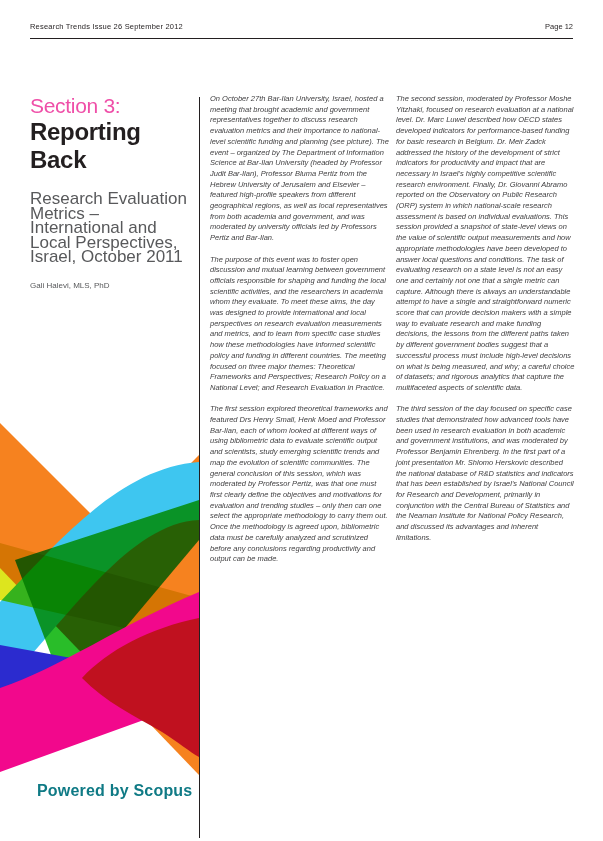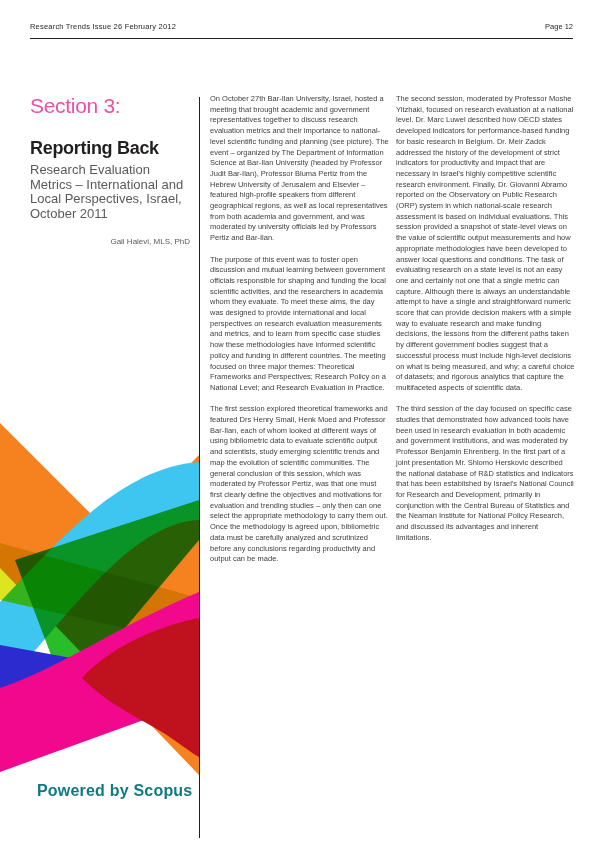--- a/index.html
+++ b/index.html
@@ -11,45 +11,45 @@
   .page { position:absolute; inset:0; background:#ffffff; }
 
   
   .header-left  { position:absolute; left:30px; top:22px; font-size:7.5px; color:#231F20; letter-spacing:.2px; }
   .header-right { position:absolute; right:30px; top:22px; font-size:7.5px; color:#231F20; }
   .header-rule  { position:absolute; left:30px; top:38px; width:543px; height:1px; background:#231F20; }
 
   
   .sidebar { position:absolute; left:30px; top:94px; width:160px; }
   .section-label { font-size:21px; font-weight:normal; color:#EF4FA8; letter-spacing:-0.3px; }
-  .section-title { font-size:18px; font-weight:bold; color:#231F20; margin-top:20px; letter-spacing:-0.3px; }
-  .section-subtitle { font-size:13px; color:#58595B; margin-top:4px; line-height:14.5px; }
-  .section-author { font-size:8px; color:#58595B; margin-top:16px;text-align:right; }
+  .section-title { font-size:24px; font-weight:bold; color:#231F20; margin-top:0; letter-spacing:-0.3px; }
+  .section-subtitle { font-size:17px; color:#58595B; margin-top:18px; line-height:14.5px; }
+  .section-author { font-size:8px; color:#58595B; margin-top:16px; }
 
   
   .v-rule { position:absolute; left:199px; top:97px; width:1px; height:741px; background:#231F20; }
 
   
   .col { position:absolute; top:94px; width:179px; font-size:7.5px; line-height:10.7px; color:#414042; }
   .col-middle { left:210px; }
   .col-right  { left:396px; }
-  .col p { margin-bottom:10.7px; }
+  .col p { margin-bottom:10.7px;font-style:italic; }
 
   
   .artwork { position:absolute; left:0; top:420px; width:199px; height:360px; }
 
   
   .scopus { position:absolute; left:37px; top:782px; font-size:16px; font-weight:bold; color:#0F7A85; letter-spacing:.2px; }
 </style>
 </head>
 <body>
 
 <div class="page">
 
-  <div class="header-left">Research Trends Issue 26 February 2012</div>
+  <div class="header-left">Research Trends Issue 26 September 2012</div>
   <div class="header-right">Page 12</div>
   <div class="header-rule"></div>
 
   <div class="sidebar">
     <div class="section-label">Section 3:</div>
     <div class="section-title">Reporting Back</div>
     <div class="section-subtitle">Research Evaluation Metrics – International and Local Perspectives, Israel, October 2011</div>
     <div class="section-author">Gali Halevi, MLS, PhD</div>
   </div>
 

